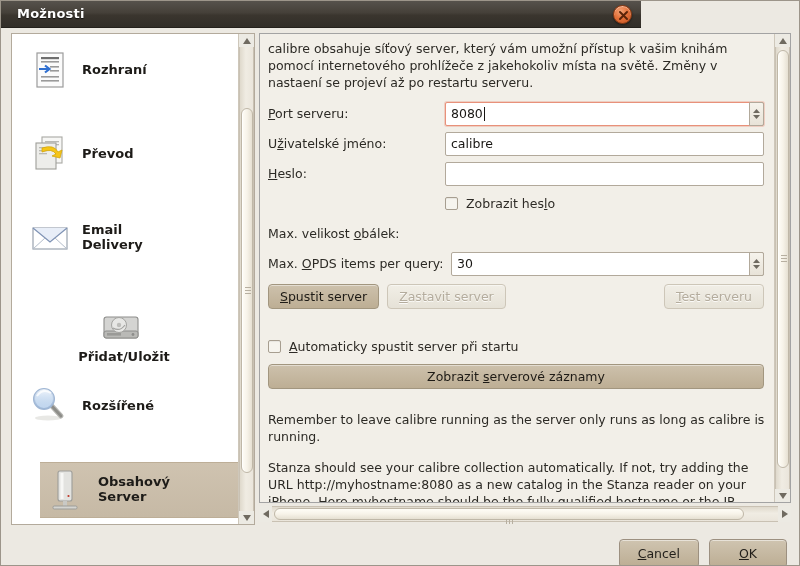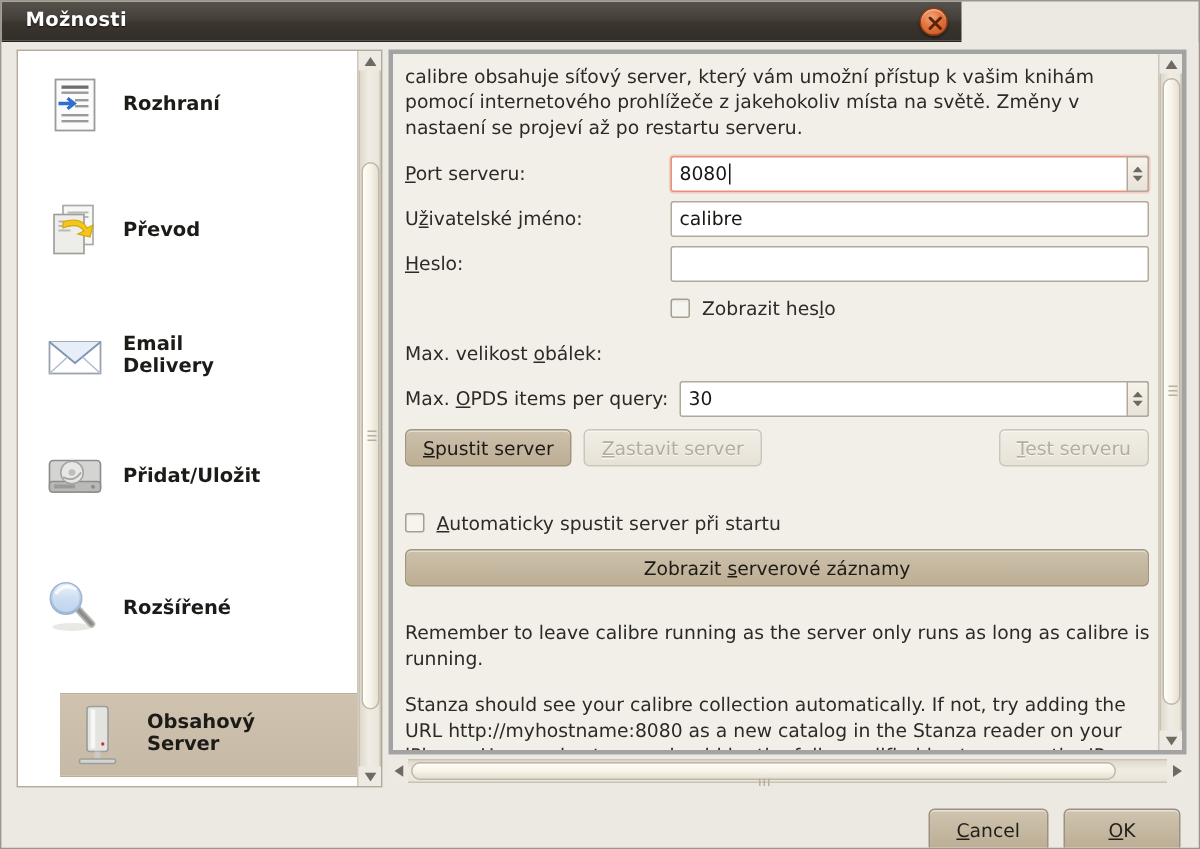--- a/index.html
+++ b/index.html
@@ -115,21 +115,21 @@
     position: absolute; left: 0; width: 16px; height: 13px;
     display: flex; align-items: center; justify-content: center;
     cursor: pointer;
   }
 
   
   .main-wrap {
     position: absolute; left: 258px; top: 5px;
     width: 532px; height: 470px;
     background: #f2efe8;
-    border: 3px solid #a3a3a3;
+    border: 1px solid #a3a3a3;
     overflow: hidden;
   }
   .main-inner {
     position: absolute; left: 0; top: 0;
     width: 514px; height: 468px;
     padding: 6px 10px 0 8px;
     overflow: hidden;
   }
   .para {
     font-size: 12.5px; line-height: 17px;
@@ -312,21 +312,21 @@
             <svg width="44" height="44" viewBox="0 0 44 44">
               <rect x="5" y="12" width="34" height="21" fill="#ffffff" stroke="#9aa3b0" stroke-width="1.2"></rect>
               <path d="M5 12 L22 26 L39 12" fill="#e8eef8" stroke="#7f93b5" stroke-width="1.2"></path>
               <path d="M5 33 L17 22 M39 33 L27 22" stroke="#b3bdcb" stroke-width="1"></path>
             </svg>
           </div>
           <div class="side-label">Email
 Delivery</div>
         </div>
 
-        <div class="side-item" style="top:256px;">
+        <div class="side-item" style="top:272px;flex-direction:column;">
           <div class="side-icon">
             <svg width="44" height="44" viewBox="0 0 44 44">
               <rect x="5" y="11" width="34" height="21" rx="2.5" fill="#d4d4d2" stroke="#8d8d8b" stroke-width="1.1"></rect>
               <rect x="5" y="25" width="34" height="7" rx="2" fill="#b9b9b6" stroke="#8d8d8b" stroke-width="1"></rect>
               <circle cx="20" cy="19" r="7.5" fill="#e7e7e5" stroke="#a3a3a0" stroke-width="1"></circle>
               <circle cx="20" cy="19" r="2.2" fill="#bdbdba"></circle>
               <path d="M14 22 q7 4 12 -3" stroke="#a3a3a0" stroke-width="1.2" fill="none"></path>
               <rect x="8" y="27" width="14" height="2.6" fill="#9a9a97"></rect>
               <circle cx="34" cy="28.5" r="1.4" fill="#8d8d8b"></circle>
             </svg>

